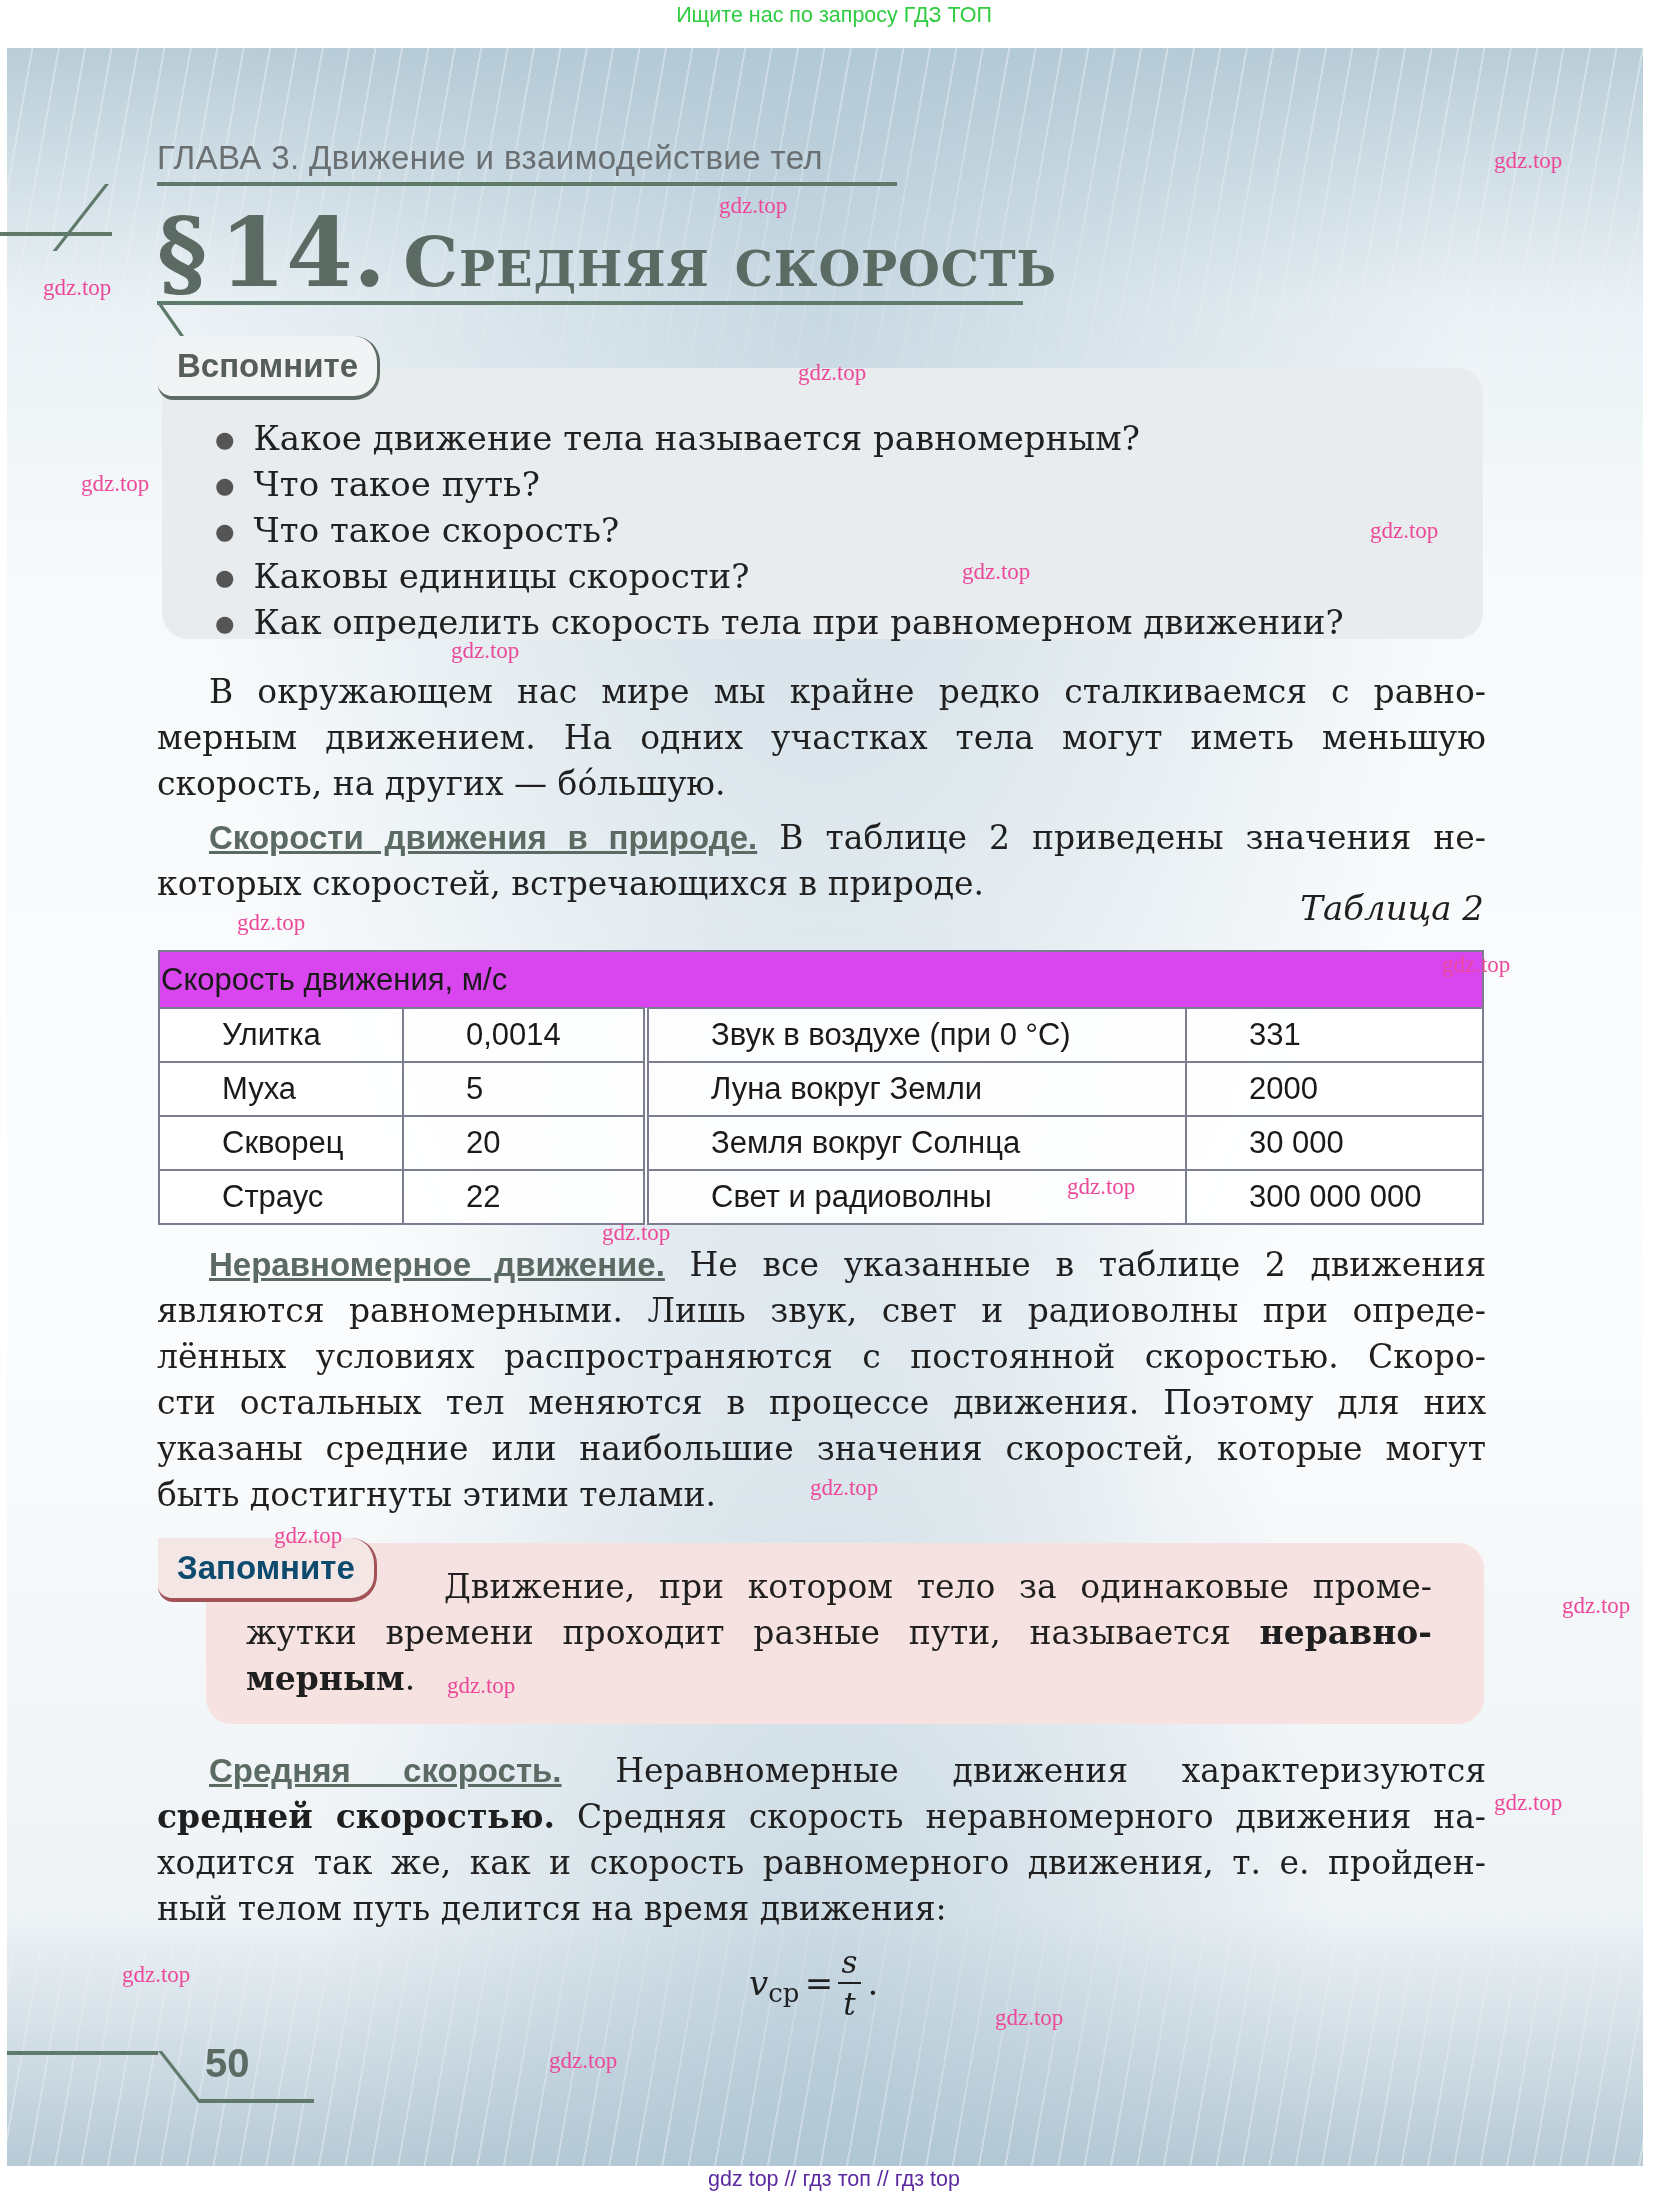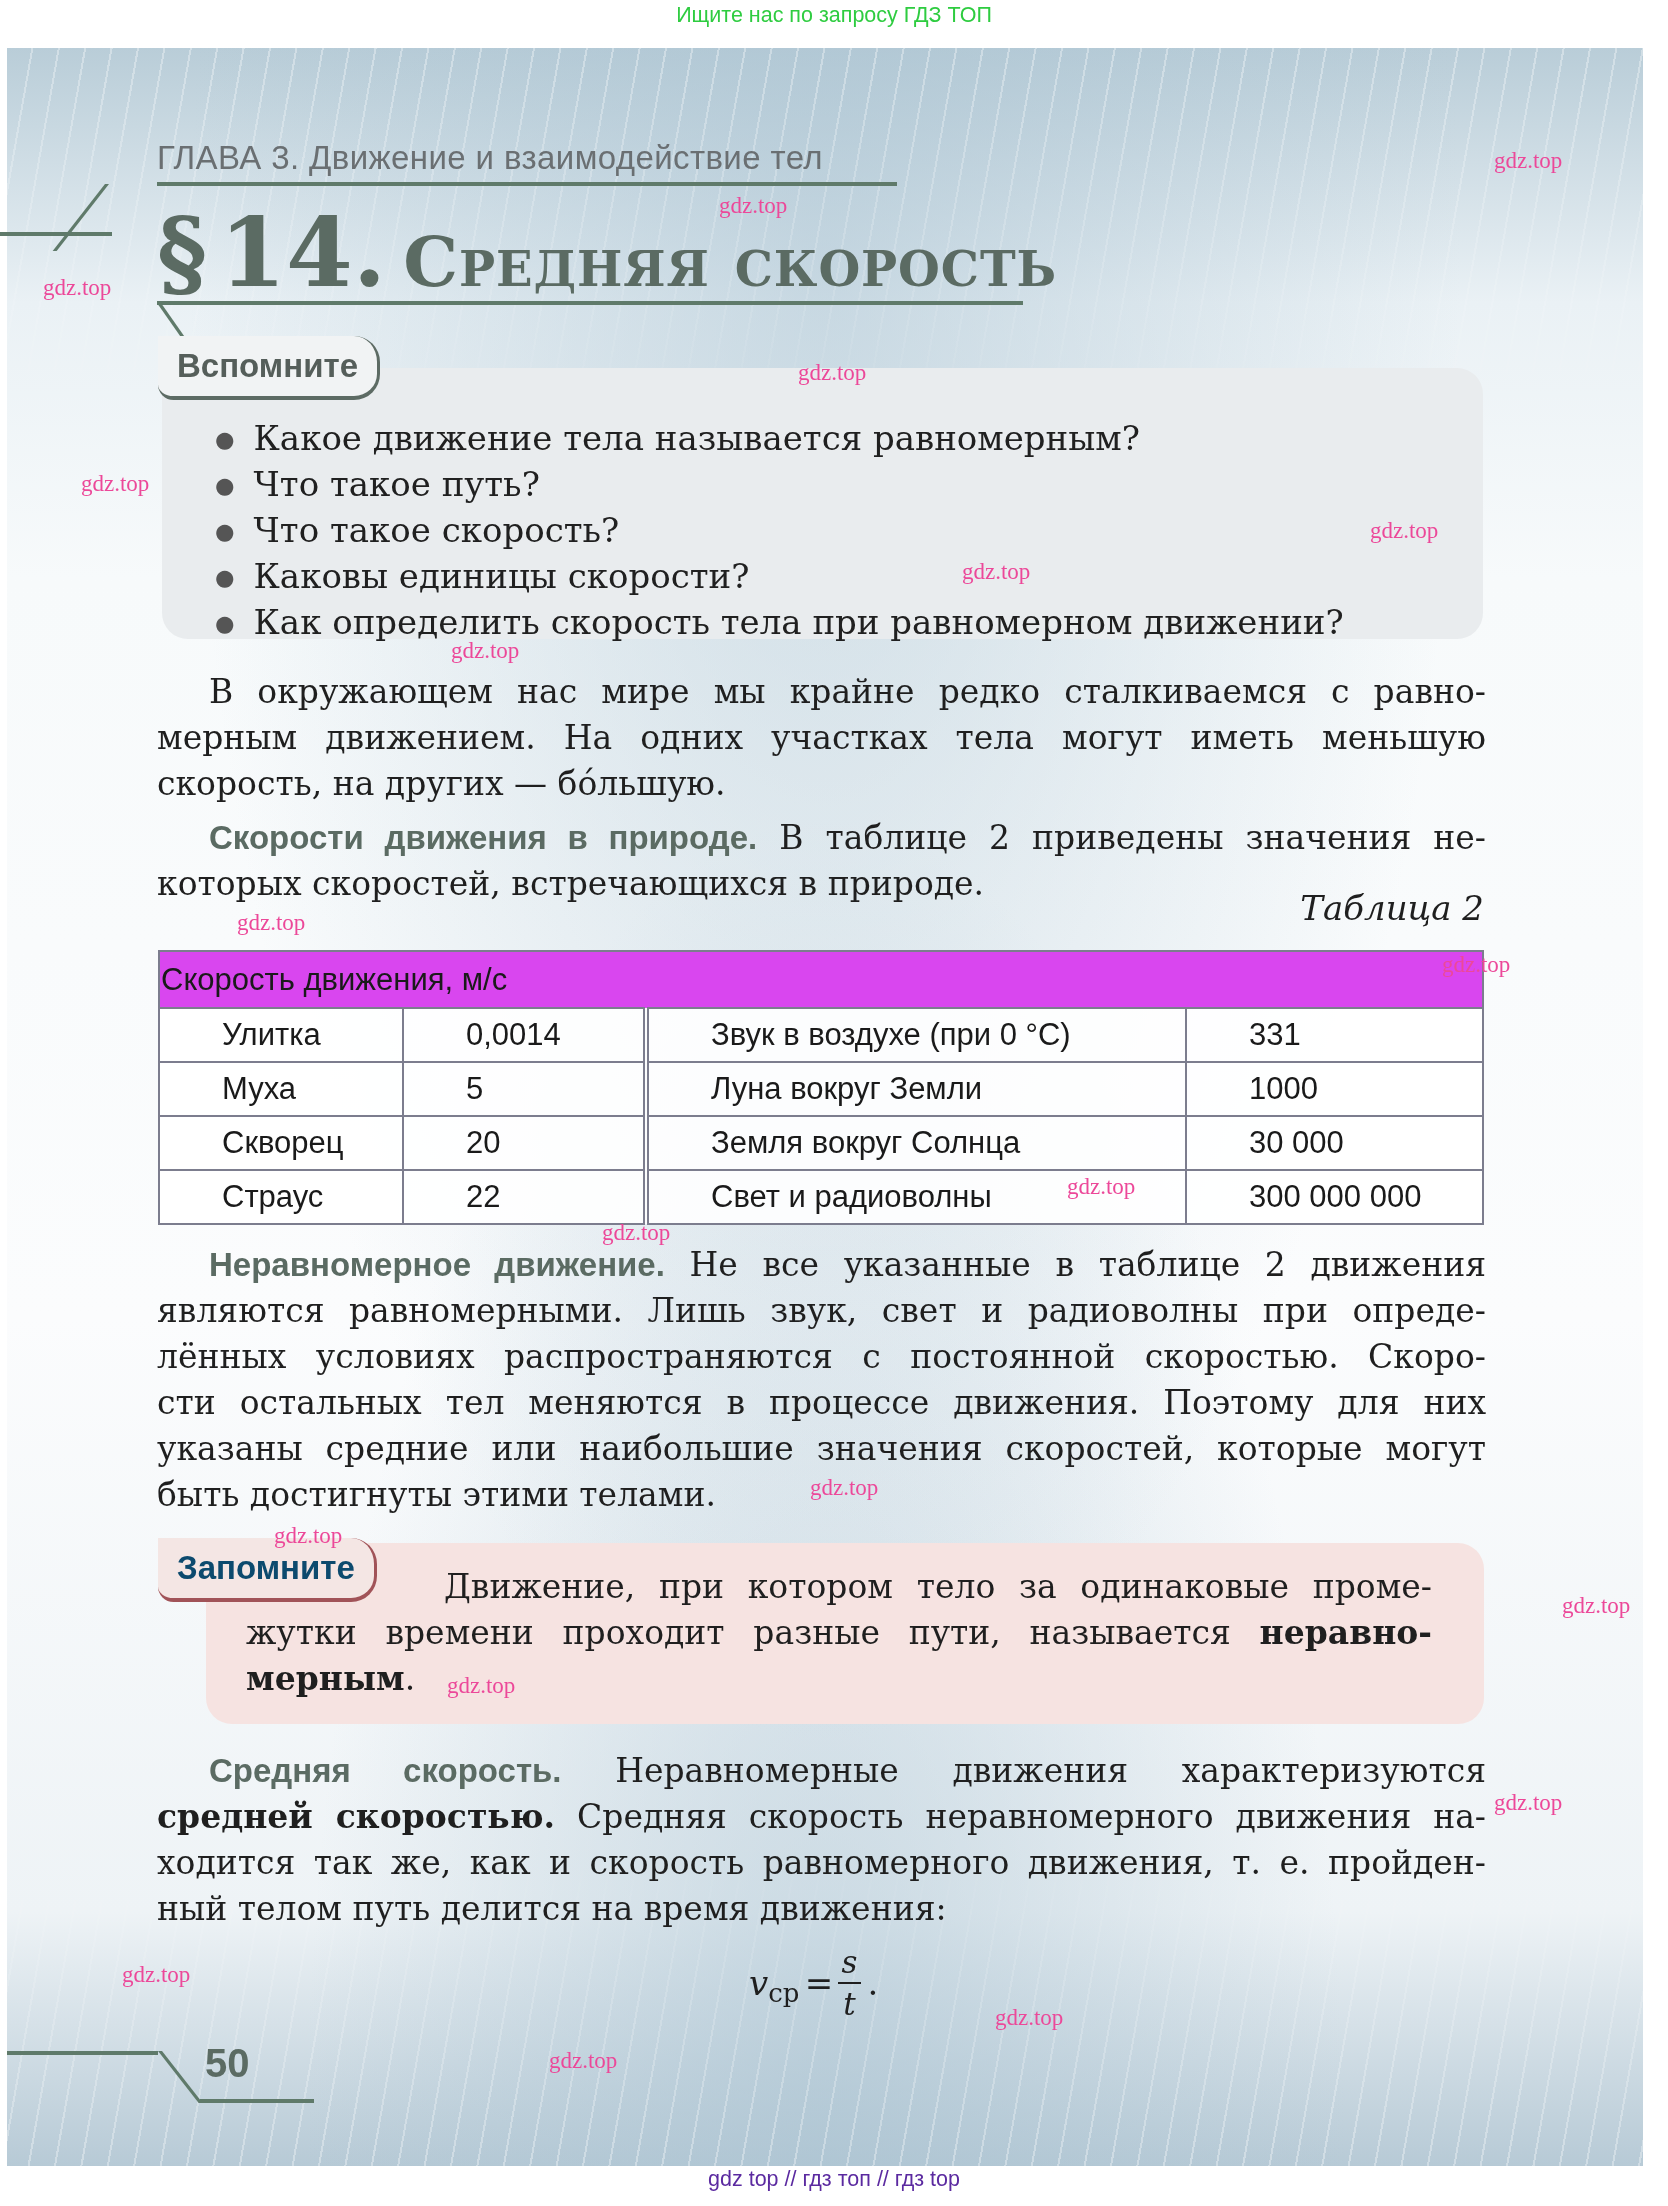--- a/index.html
+++ b/index.html
@@ -29,21 +29,21 @@
 
   .remember-box { position:absolute; left:162px; top:368px; width:1321px; height:271px; background:#e9ecee; border-radius:26px; }
   .tag { position:absolute; border-radius:15.5px; padding:0 19px; font-family:"Liberation Sans", sans-serif; font-weight:bold; font-size:33px; }
   .tag-recall { left:158px; top:336px; height:60px; line-height:60px; background:#f1f3f4; color:#555e5a; border-right:3.4px solid #5d6b64; border-bottom:4.3px solid #5d6b64; border-radius:0 26px 26px 15.5px; }
   .recall-list { position:absolute; left:203px; top:403px; margin:12px; padding:0; list-style:none; }
   .recall-list li { font-size:34px; height:46px; line-height:46px; color:#202020; white-space:nowrap; }
   .recall-list li::before { content:"●"; color:#555; font-size:22.4px; margin-right:19px; position:relative; top:-3.4px; }
 
   .para { position:absolute; left:157px; width:1329px; font-size:33px; line-height:46px; text-align:justify; color:#1f1f1f; }
   .para .indent { display:inline-block; width:52px; }
-  .para .lead { font-family:"Liberation Sans", sans-serif; font-weight:bold; color:#5b6b63; }
+  .para .lead { font-family:"Liberation Sans", sans-serif; font-weight:bold; color:#5b6b63;text-decoration:underline; }
   .para b { font-weight:bold; }
   .p1 { top:669px; }
   .p2 { top:815px; }
   .p3 { top:1242px; }
   .p5 { top:1748px; }
   .line { display:block; text-align-last:justify; }
   .line.last { text-align-last:left; }
 
   .table-caption { position:absolute; left:1282px; top:888px; width:202px; text-align:right; font-style:italic; font-size:34px; color:#1f1f1f; }
   table.speeds { position:absolute; left:158px; top:950px; width:1326px; border-collapse:collapse; font-family:"Liberation Sans", sans-serif; font-size:31px; color:#1a1a1a; }
@@ -125,21 +125,21 @@
     <tr>
       <td class="c1">Улитка</td>
       <td class="c2">0,0014</td>
       <td class="c3">Звук в воздухе (при 0 °C)</td>
       <td class="c4">331</td>
     </tr>
     <tr>
       <td class="c1">Муха</td>
       <td class="c2">5</td>
       <td class="c3">Луна вокруг Земли</td>
-      <td class="c4">1000</td>
+      <td class="c4">2000</td>
     </tr>
     <tr>
       <td class="c1">Скворец</td>
       <td class="c2">20</td>
       <td class="c3">Земля вокруг Солнца</td>
       <td class="c4">30 000</td>
     </tr>
     <tr>
       <td class="c1">Страус</td>
       <td class="c2">22</td>

